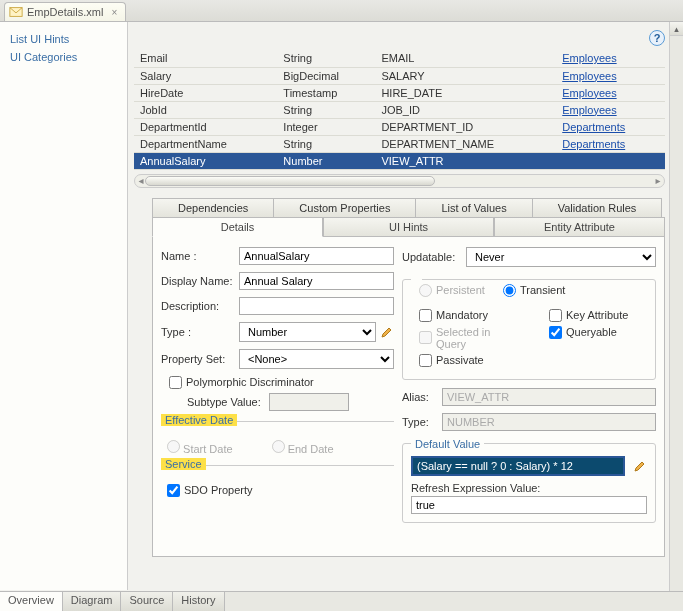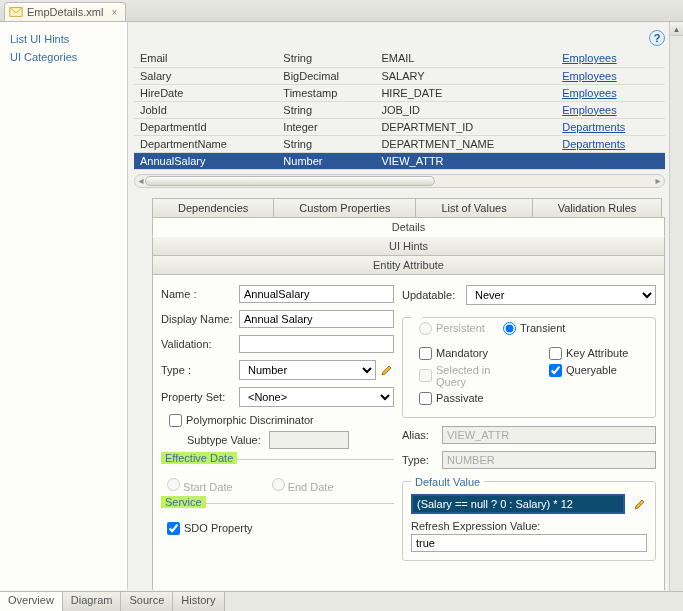--- a/index.html
+++ b/index.html
@@ -132,21 +132,20 @@
     padding: 3px 25px;
     background: linear-gradient(#f5f5f0,#e4e4dc);
     margin-right: -1px;
     color: #333;
     cursor: pointer;
   }
   .subtabs2 {
     margin: 0 18px 0 24px;
     display: flex;
     border-top: 1px solid #bbb;
-    flex-direction: column;
   }
   .subtab2 {
     flex: 1;
     text-align: center;
     padding: 3px 8px;
     border: 1px solid #bbb;
     border-top: none;
     background: linear-gradient(#f5f5f0,#e4e4dc);
     color: #444;
     cursor: pointer;
@@ -214,21 +213,21 @@
   }
   .fieldset-flat {
     border-top: 1px solid #ccc;
     margin-top: 10px;
     padding-top: 2px;
     position: relative;
   }
   .fieldset-flat .legend {
     position: relative;
     top: -10px;
-    background: #bef264;
+    background: #fde047;
     color: #3a6ea5;
     padding: 0 4px;
     display: inline-block;
   }
   .right-two-col {
     display: flex;
     gap: 24px;
   }
   .right-two-col .colck { flex: 1; }
   .expr-box {
@@ -362,21 +361,21 @@
       <div class="col-left">
         <div class="form-row">
           <label>Name :</label>
           <input type="text" value="AnnualSalary" style="">
         </div>
         <div class="form-row">
           <label>Display Name:</label>
           <input type="text" value="Annual Salary" style="">
         </div>
         <div class="form-row">
-          <label>Validation:</label>
+          <label>Description:</label>
           <input type="text" value="" style="">
         </div>
         <div class="form-row">
           <label>Type :</label>
           <select>
             <option>Number</option>
           </select>
           <span class="pencil">
             <svg width="12" height="12" viewBox="0 0 12 12">
                 <path d="M1 11 L2 8 L8 2 L10 4 L4 10 Z" fill="#f0b24a" stroke="#b07a1a"></path>

